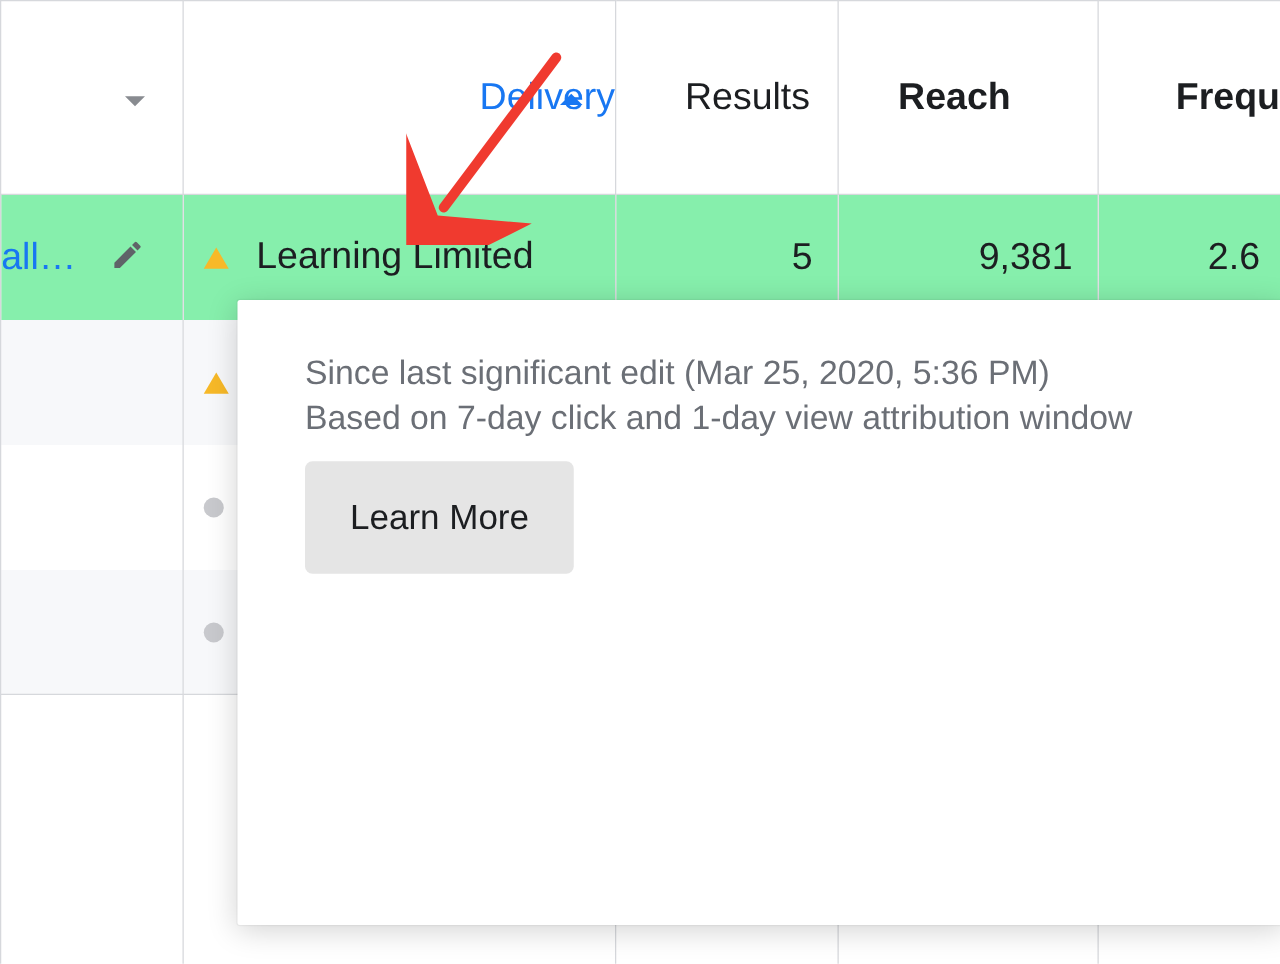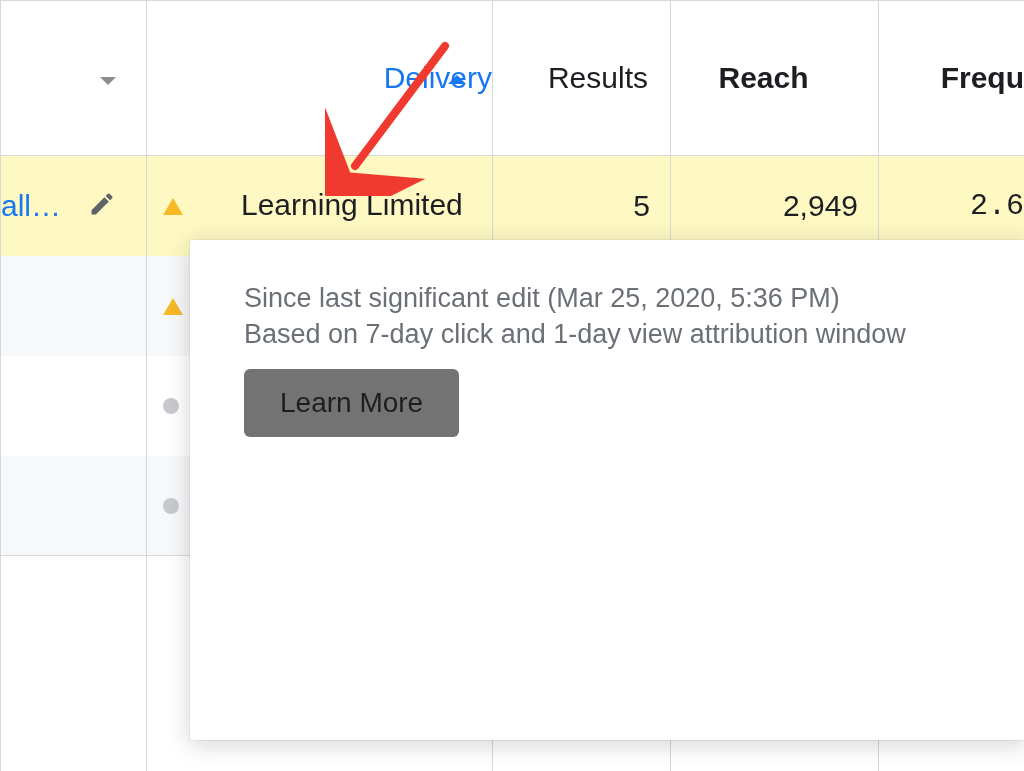--- a/index.html
+++ b/index.html
@@ -49,21 +49,21 @@
     border-left: 9px solid transparent;
     border-right: 9px solid transparent;
     border-bottom: 9px solid #1877f2;
     position: absolute;
     top: 74px;
     right: 26px;
   }
   .row {
     height: 100px;
   }
-  .row.sel { background: #fef9c3; }
+  .row.sel { background: #86efac; }
   .cell {
     border-left: 1px solid #d6d8dc;
     border-right: 1px solid #d6d8dc;
     border-bottom: none;
     border-top: none;
     vertical-align: middle;
     position: relative;
     padding: 0;
   }
   .row.first-data .cell { border-top: 1px solid #d6d8dc; }
@@ -100,21 +100,20 @@
     position: absolute;
     left: 16px;
     top: 42px;
   }
   .delivery-text {
     font-size: 30px;
     color: #1c1e21;
     position: absolute;
     left: 58px;
     top: 32px;
-    margin-left: 36px;
   }
   .num-text {
     font-size: 30px;
     color: #1c1e21;
     text-align: right;
     padding-right: 20px;
     display:block;
   }
   .row-last-border .cell { border-bottom: 1px solid #d6d8dc; }
 
@@ -147,24 +146,24 @@
     margin-bottom: 16px;
   }
   .tip-body {
     color: #1c1e21;
     font-size: 30px;
     line-height: 1.45;
     margin-bottom: 44px;
   }
   .learn-more {
     display: inline-block;
-    background: #737373;
+    background: #e5e5e5;
     color: #1c1e21;
     font-size: 28px;
-    padding: 18px 36px;
+    padding: 29px 36px;
     border-radius: 6px;
     border: none;
   }
   .row-fill {
     height: 500px;
   }
   .row-fill .cell { border-bottom: none; }
   .row.stripe0 { background:#fff; }
   .row.stripe1 { background:#f7f8fa; }
 </style>
@@ -200,24 +199,24 @@
       </svg>
     </td>
     <td class="cell">
       <span class="warn-tri"></span>
       <span class="delivery-text">Learning Limited</span>
     </td>
     <td class="cell">
       <span class="num-text">5</span>
     </td>
     <td class="cell">
-      <span class="num-text">2,949</span>
-    </td>
-    <td class="cell">
-      <span class="num-text" style="padding-right:0;font-family:Liberation Mono, monospace;">2.6</span>
+      <span class="num-text">9,381</span>
+    </td>
+    <td class="cell">
+      <span class="num-text" style="padding-right:16px;">2.6</span>
     </td>
   </tr>
 
   <tr class="row stripe1">
     <td class="cell"></td>
     <td class="cell">
       <span class="warn-tri"></span>
     </td>
     <td class="cell"></td>
     <td class="cell"></td>

